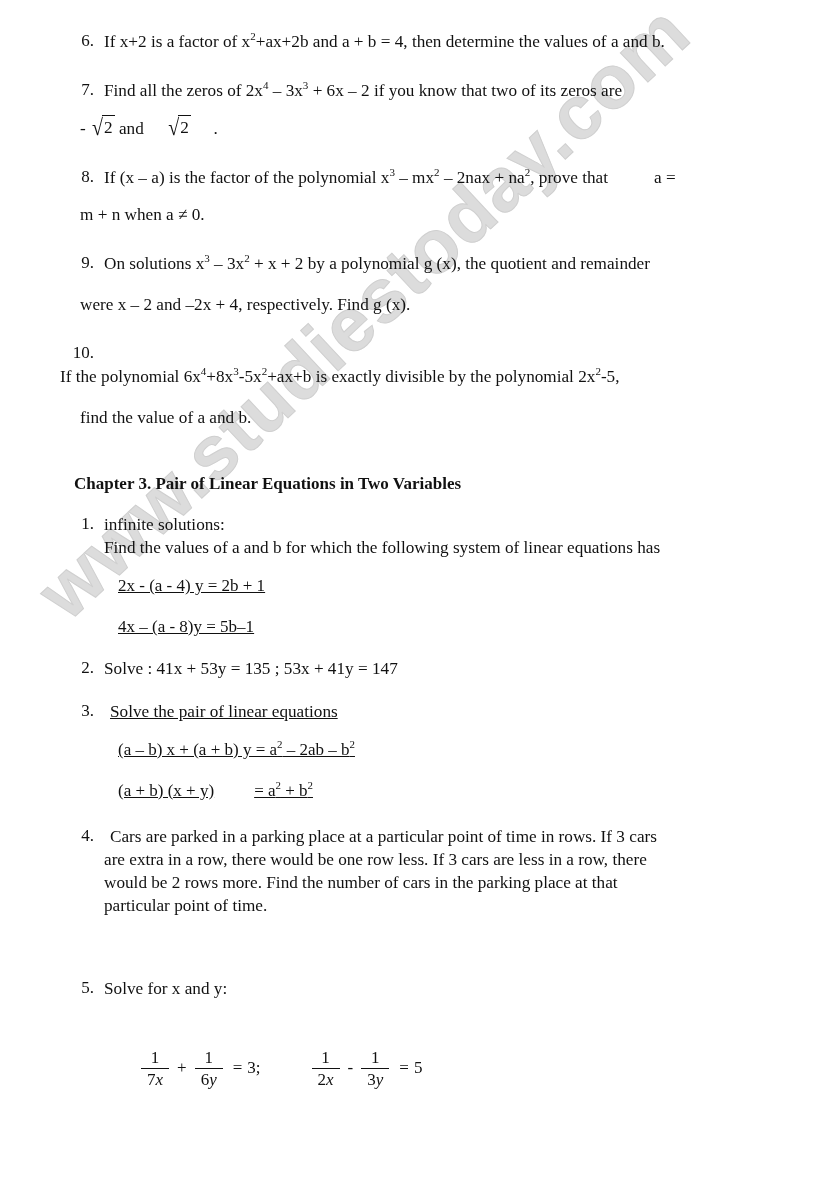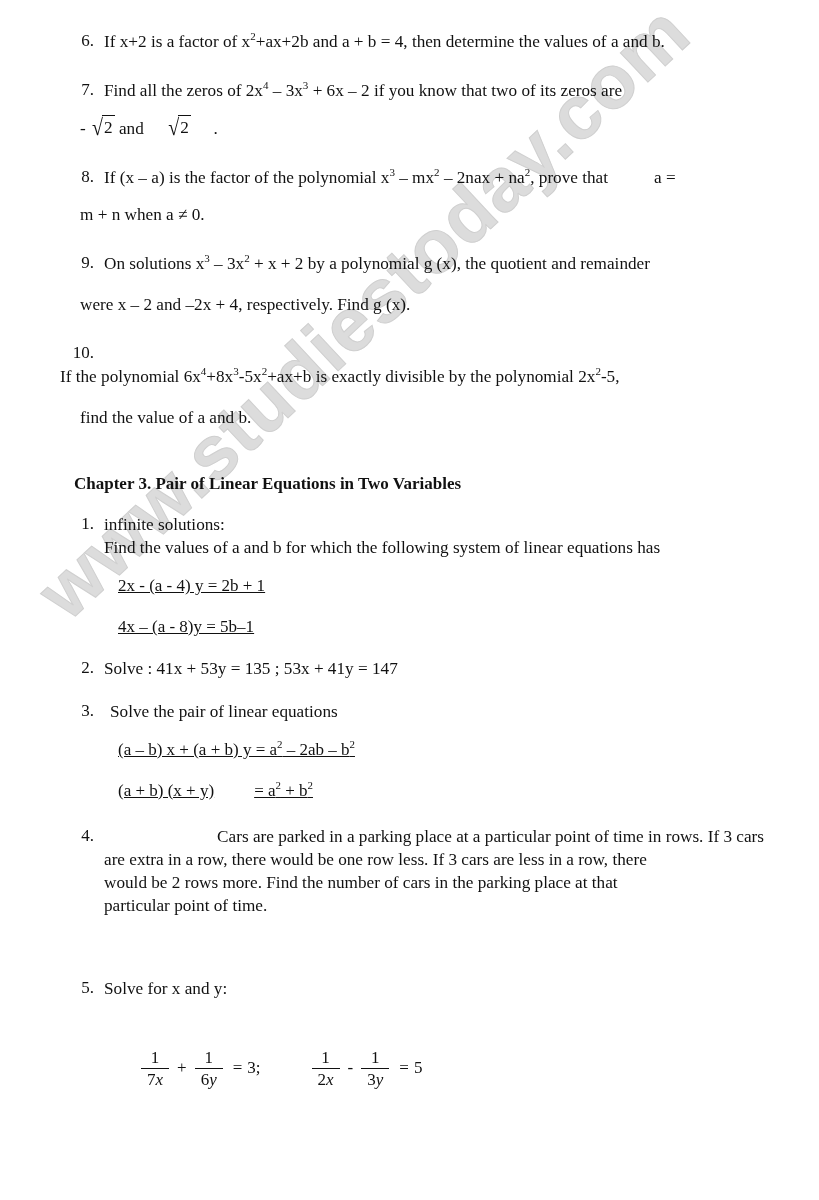--- a/index.html
+++ b/index.html
@@ -198,29 +198,29 @@
     <div class="eqline" style="margin-top:16px;">2x - (a - 4) y = 2b + 1</div>
     <div class="eqline" style="margin-top:18px; margin-bottom:18px;">4x – (a - 8)y = 5b–1</div>
 
     <div class="qitem sp-after-md">
       <span class="qnum">2.</span>
       <span class="qbody">Solve :  41x + 53y = 135  ; 53x + 41y = 147</span>
     </div>
 
     <div class="qitem">
       <span class="qnum">3.</span>
-      <span class="qbody" style="padding-left:6px;">Solve the pair of linear equations</span>
+      <span class="qbody" style="padding-left:6px;text-decoration:underline;">Solve the pair of linear equations</span>
     </div>
     <div class="eqline" style="margin-top:16px;"><span>(a – b) x + (a + b) y = a</span><sup>2</sup><span> – 2ab – b</span><sup>2</sup></div>
     <div class="eqline" style="margin-top:18px; margin-bottom:22px;"><span>(a + b) (x + y)</span><span class="gap-mid"></span><span>= a</span><sup>2</sup><span> + b</span><sup>2</sup></div>
 
     <div class="qitem">
       <span class="qnum">4.</span>
       <span class="qbody">
-        <div style="padding-left:6px;text-align:right;">Cars are parked in a parking place at a particular point of time in rows. If 3 cars</div>
+        <div style="padding-left:6px;">Cars are parked in a parking place at a particular point of time in rows. If 3 cars</div>
         <div>are extra in a row, there would be one row less. If 3 cars are less in a row, there</div>
         <div>would be 2 rows more. Find the number of cars in the parking place at that</div>
         <div>particular point of time.</div>
       </span>
     </div>
 
     <div class="qitem" style="margin-top:60px;">
       <span class="qnum">5.</span>
       <span class="qbody">Solve for x and y:</span>
     </div>

